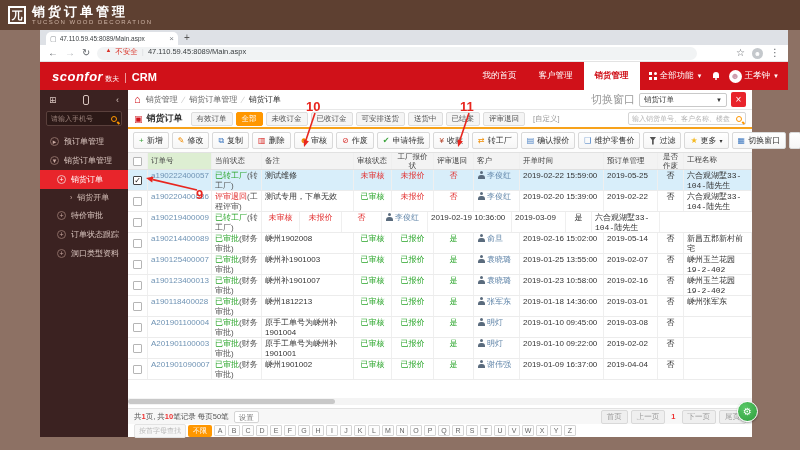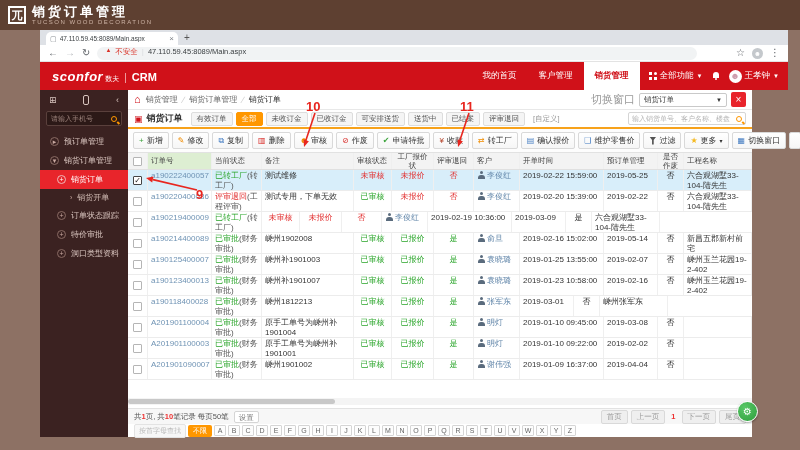--- a/index.html
+++ b/index.html
@@ -103,21 +103,21 @@
   .tablewrap{position:absolute;left:0;top:63px;width:624px;}
   .trow,.hrow{display:flex;width:624px;}
   .hrow{height:17px;background:#f3f3f3;border-bottom:1px solid #e0e0e0;}
   .trow{height:21px;border-bottom:1px solid #ececec;background:#fff;}
   .trow.sel{background:var(--selected-row);}
   .cell{border-right:1px solid #efefef;padding:1px 3px;font-size:8px;line-height:9.5px;color:#333;overflow:hidden;}
   .hrow .cell{font-size:7.5px;color:#444;display:flex;align-items:center;}
   .hrow .hc-order{background:var(--order-col-green);}
   .w0{width:20px;display:flex;align-items:center;justify-content:center;}
   .w1{width:64px;} .w2{width:50px;} .w3{width:92px;} .w4{width:38px;} .w5{width:42px;}
-  .w6{width:40px;} .w7{width:46px;} .w8{width:84px;} .w9{width:54px;} .w10{width:26px;} .w11{width:68px;}
+  .w6{width:40px;} .w7{width:46px;} .w8{width:84px;} .w9{width:54px;} .w10{width:26px;} .w11{width:68px;font-family:Liberation Mono, monospace;}
   .w4,.w5,.w6,.w10{text-align:center;}
   .ckb{width:9px;height:9px;border:1px solid #b5b5b5;border-radius:1px;background:#fff;font-size:8px;line-height:7px;text-align:center;color:#222;}
   .ckb.on{border-color:#444;font-weight:bold;}
   .olink{color:var(--link-blue);cursor:pointer;}
   .t-green{color:var(--ok-green);} .t-red{color:var(--alert-red);} .st-sub{color:#555;}
   .p-ico{width:8px;height:8px;position:relative;display:inline-block;vertical-align:-1px;margin-right:2px;}
   .p-ico:before{content:"";position:absolute;left:2.5px;top:0;width:3px;height:3px;border-radius:50%;background:#5a6b7d;}
   .p-ico:after{content:"";position:absolute;left:0.5px;top:3.5px;width:7px;height:4px;border-radius:3px 3px 0 0;background:#5a6b7d;}
   .cust{color:#5f84a8;cursor:pointer;}
   
@@ -232,25 +232,25 @@
           <div class="s-item lv2 active">
             <span class="s-ico circ">+</span>
             <span>销货订单</span>
           </div>
           <div class="s-item lv3">
             <span class="s-ico">›</span>
             <span>销货开单</span>
           </div>
           <div class="s-item lv2">
             <span class="s-ico circ">+</span>
-            <span>订单状态跟踪</span>
+            <span>特价审批</span>
           </div>
           <div class="s-item lv2">
             <span class="s-ico circ">+</span>
-            <span>特价审批</span>
+            <span>订单状态跟踪</span>
           </div>
           <div class="s-item lv2">
             <span class="s-ico circ">+</span>
             <span>洞口类型资料</span>
           </div>
         </div>
     </div>
 
     <div class="main">
       <div class="tabsrow">
@@ -470,20 +470,21 @@
               <div class="cell w0">
                 <span class="ckb"></span>
               </div>
               <div class="cell w1"><span class="olink">a190118400028</span></div>
               <div class="cell w2"><span class="t-green">已审批</span><span class="st-sub">(财务审批)</span></div>
               <div class="cell w3">嵊州1812213</div>
               <div class="cell w4 t-green">已审核</div>
               <div class="cell w5 t-green">已报价</div>
               <div class="cell w6 t-green">是</div>
               <div class="cell w7"><span class="p-ico"></span><span class="cust">张军东</span></div>
+              <div class="cell w8">2019-01-18 14:36:00</div>
               <div class="cell w9">2019-03-01</div>
               <div class="cell w10">否</div>
               <div class="cell w11">嵊州张军东</div>
             </div>
             <div class="trow">
               <div class="cell w0">
                 <span class="ckb"></span>
               </div>
               <div class="cell w1"><span class="olink">A201901100004</span></div>
               <div class="cell w2"><span class="t-green">已审批</span><span class="st-sub">(财务审批)</span></div>

